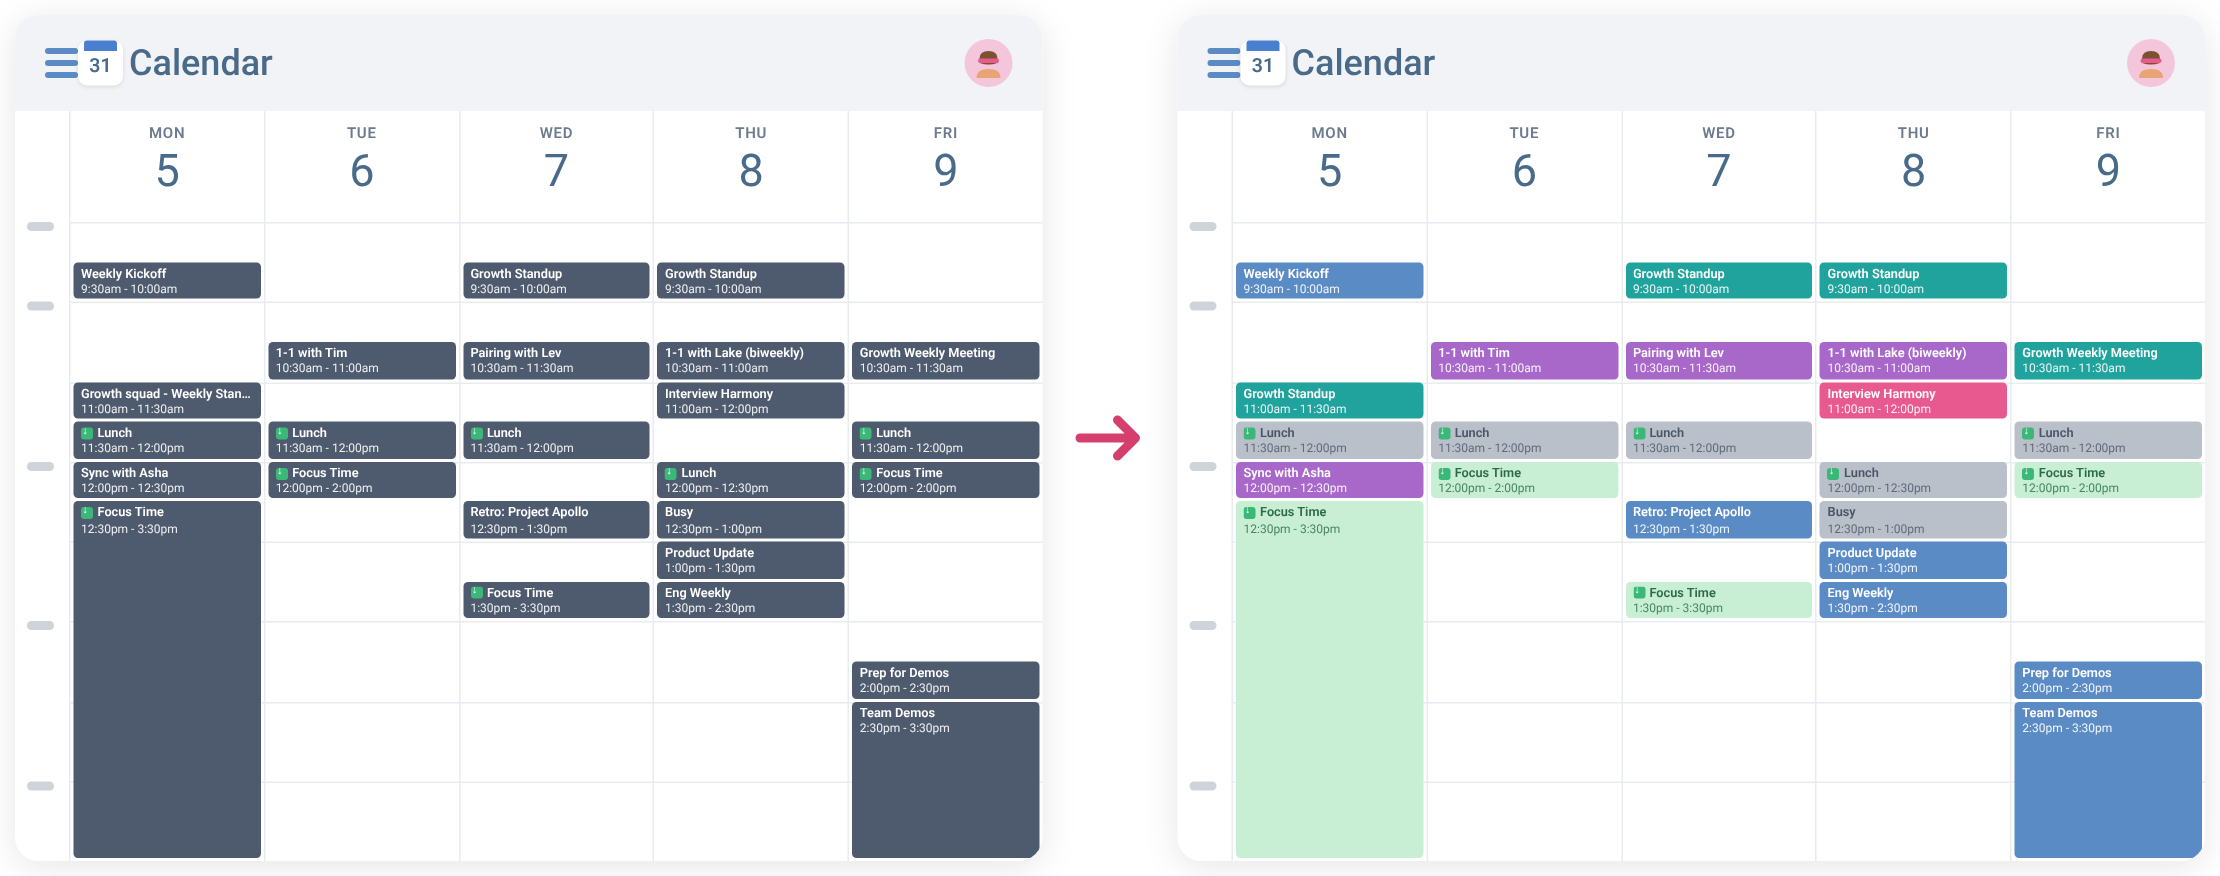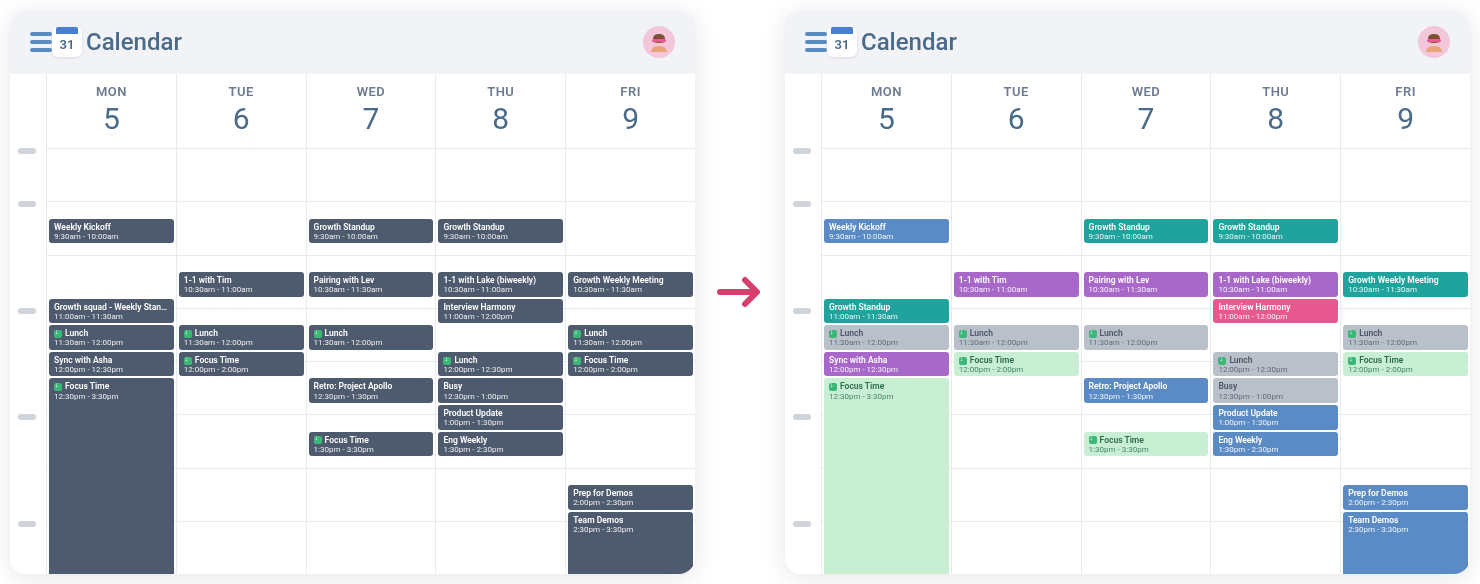--- a/index.html
+++ b/index.html
@@ -129,21 +129,21 @@
       border-left: 1px solid #e8ebef;
       position: relative;
       padding-top: 0;
     }
     .day-header {
       text-align: center;
       padding: 10px 0 6px;
       height: 74px;
     }
     .day-label {
-      font-size: 13px;
+      font-size: 10px;
       font-weight: 600;
       color: #6c7b8f;
       letter-spacing: 0.5px;
     }
     .day-num {
       font-size: 30px;
       font-weight: 400;
       color: #4a6a8a;
       margin-top: 2px;
     }
@@ -153,21 +153,20 @@
     }
     .event {
       position: absolute;
       left: 2px;
       right: 2px;
       border-radius: 3px;
       padding: 3px 5px;
       overflow: hidden;
       color: #fff;
       cursor: pointer;
-      margin-top: 44px;
     }
     .event-title {
       font-size: 8.5px;
       font-weight: 600;
       line-height: 1.2;
       white-space: nowrap;
       overflow: hidden;
       text-overflow: ellipsis;
     }
     .event-time {

